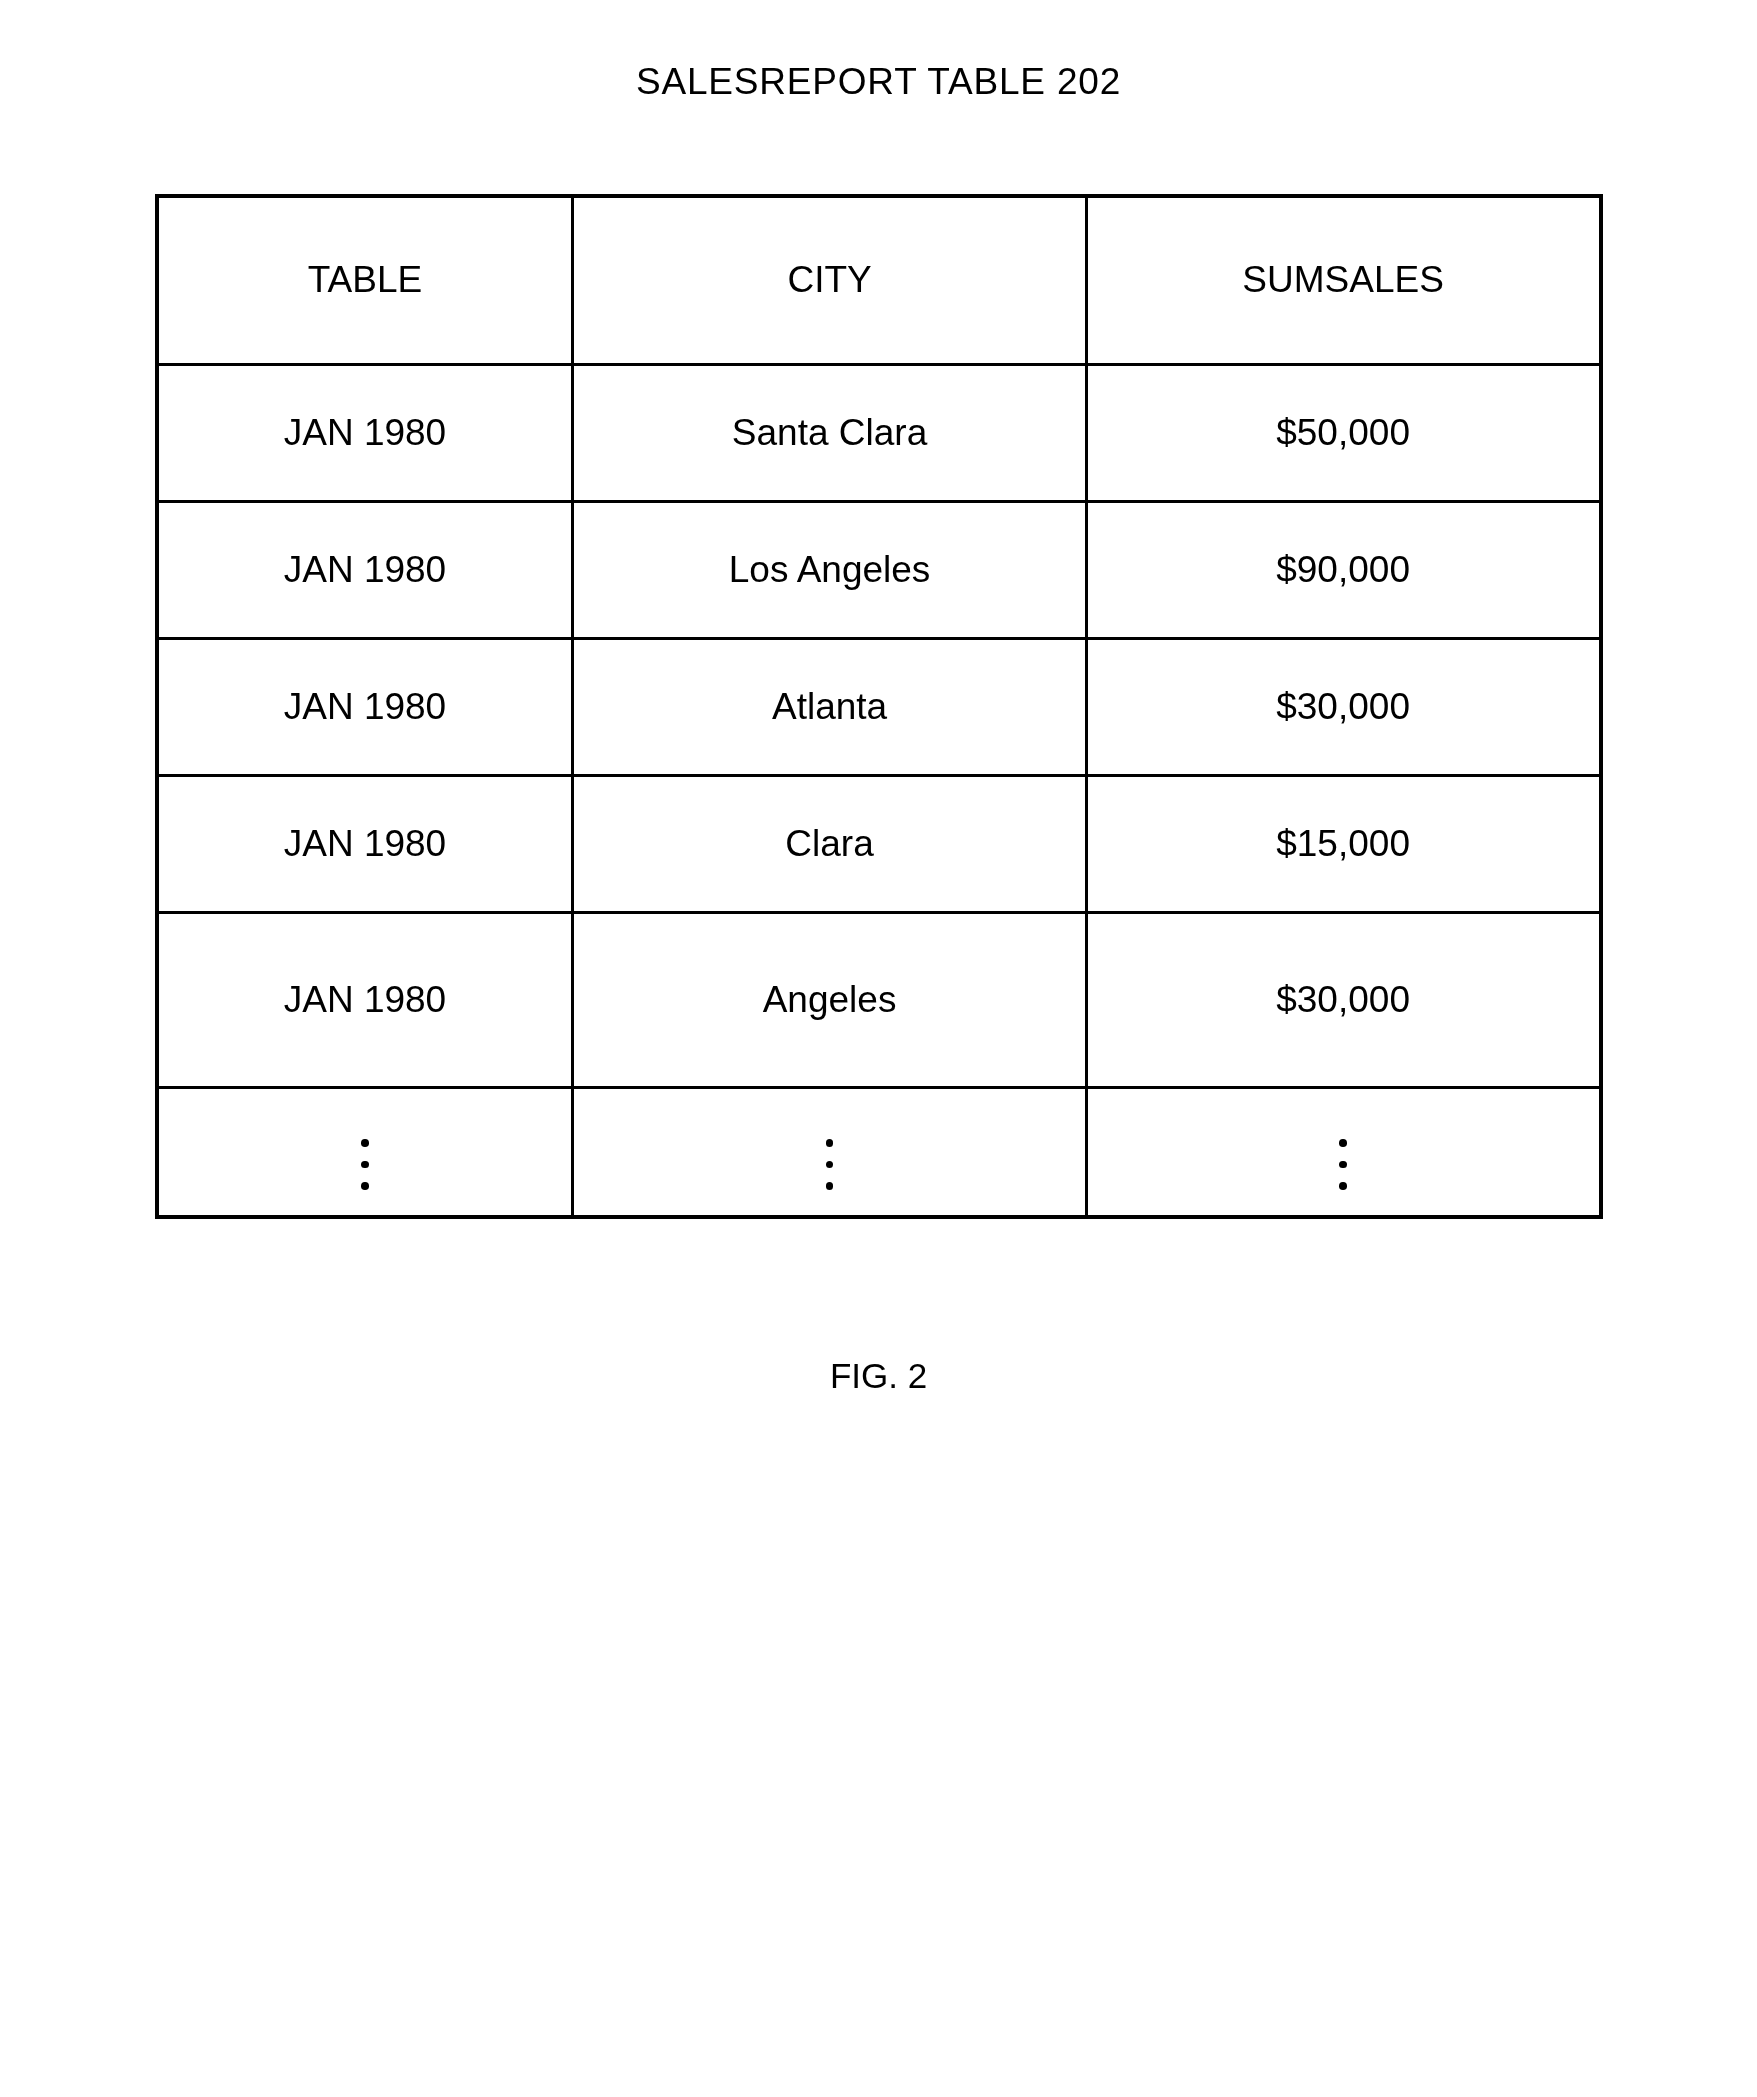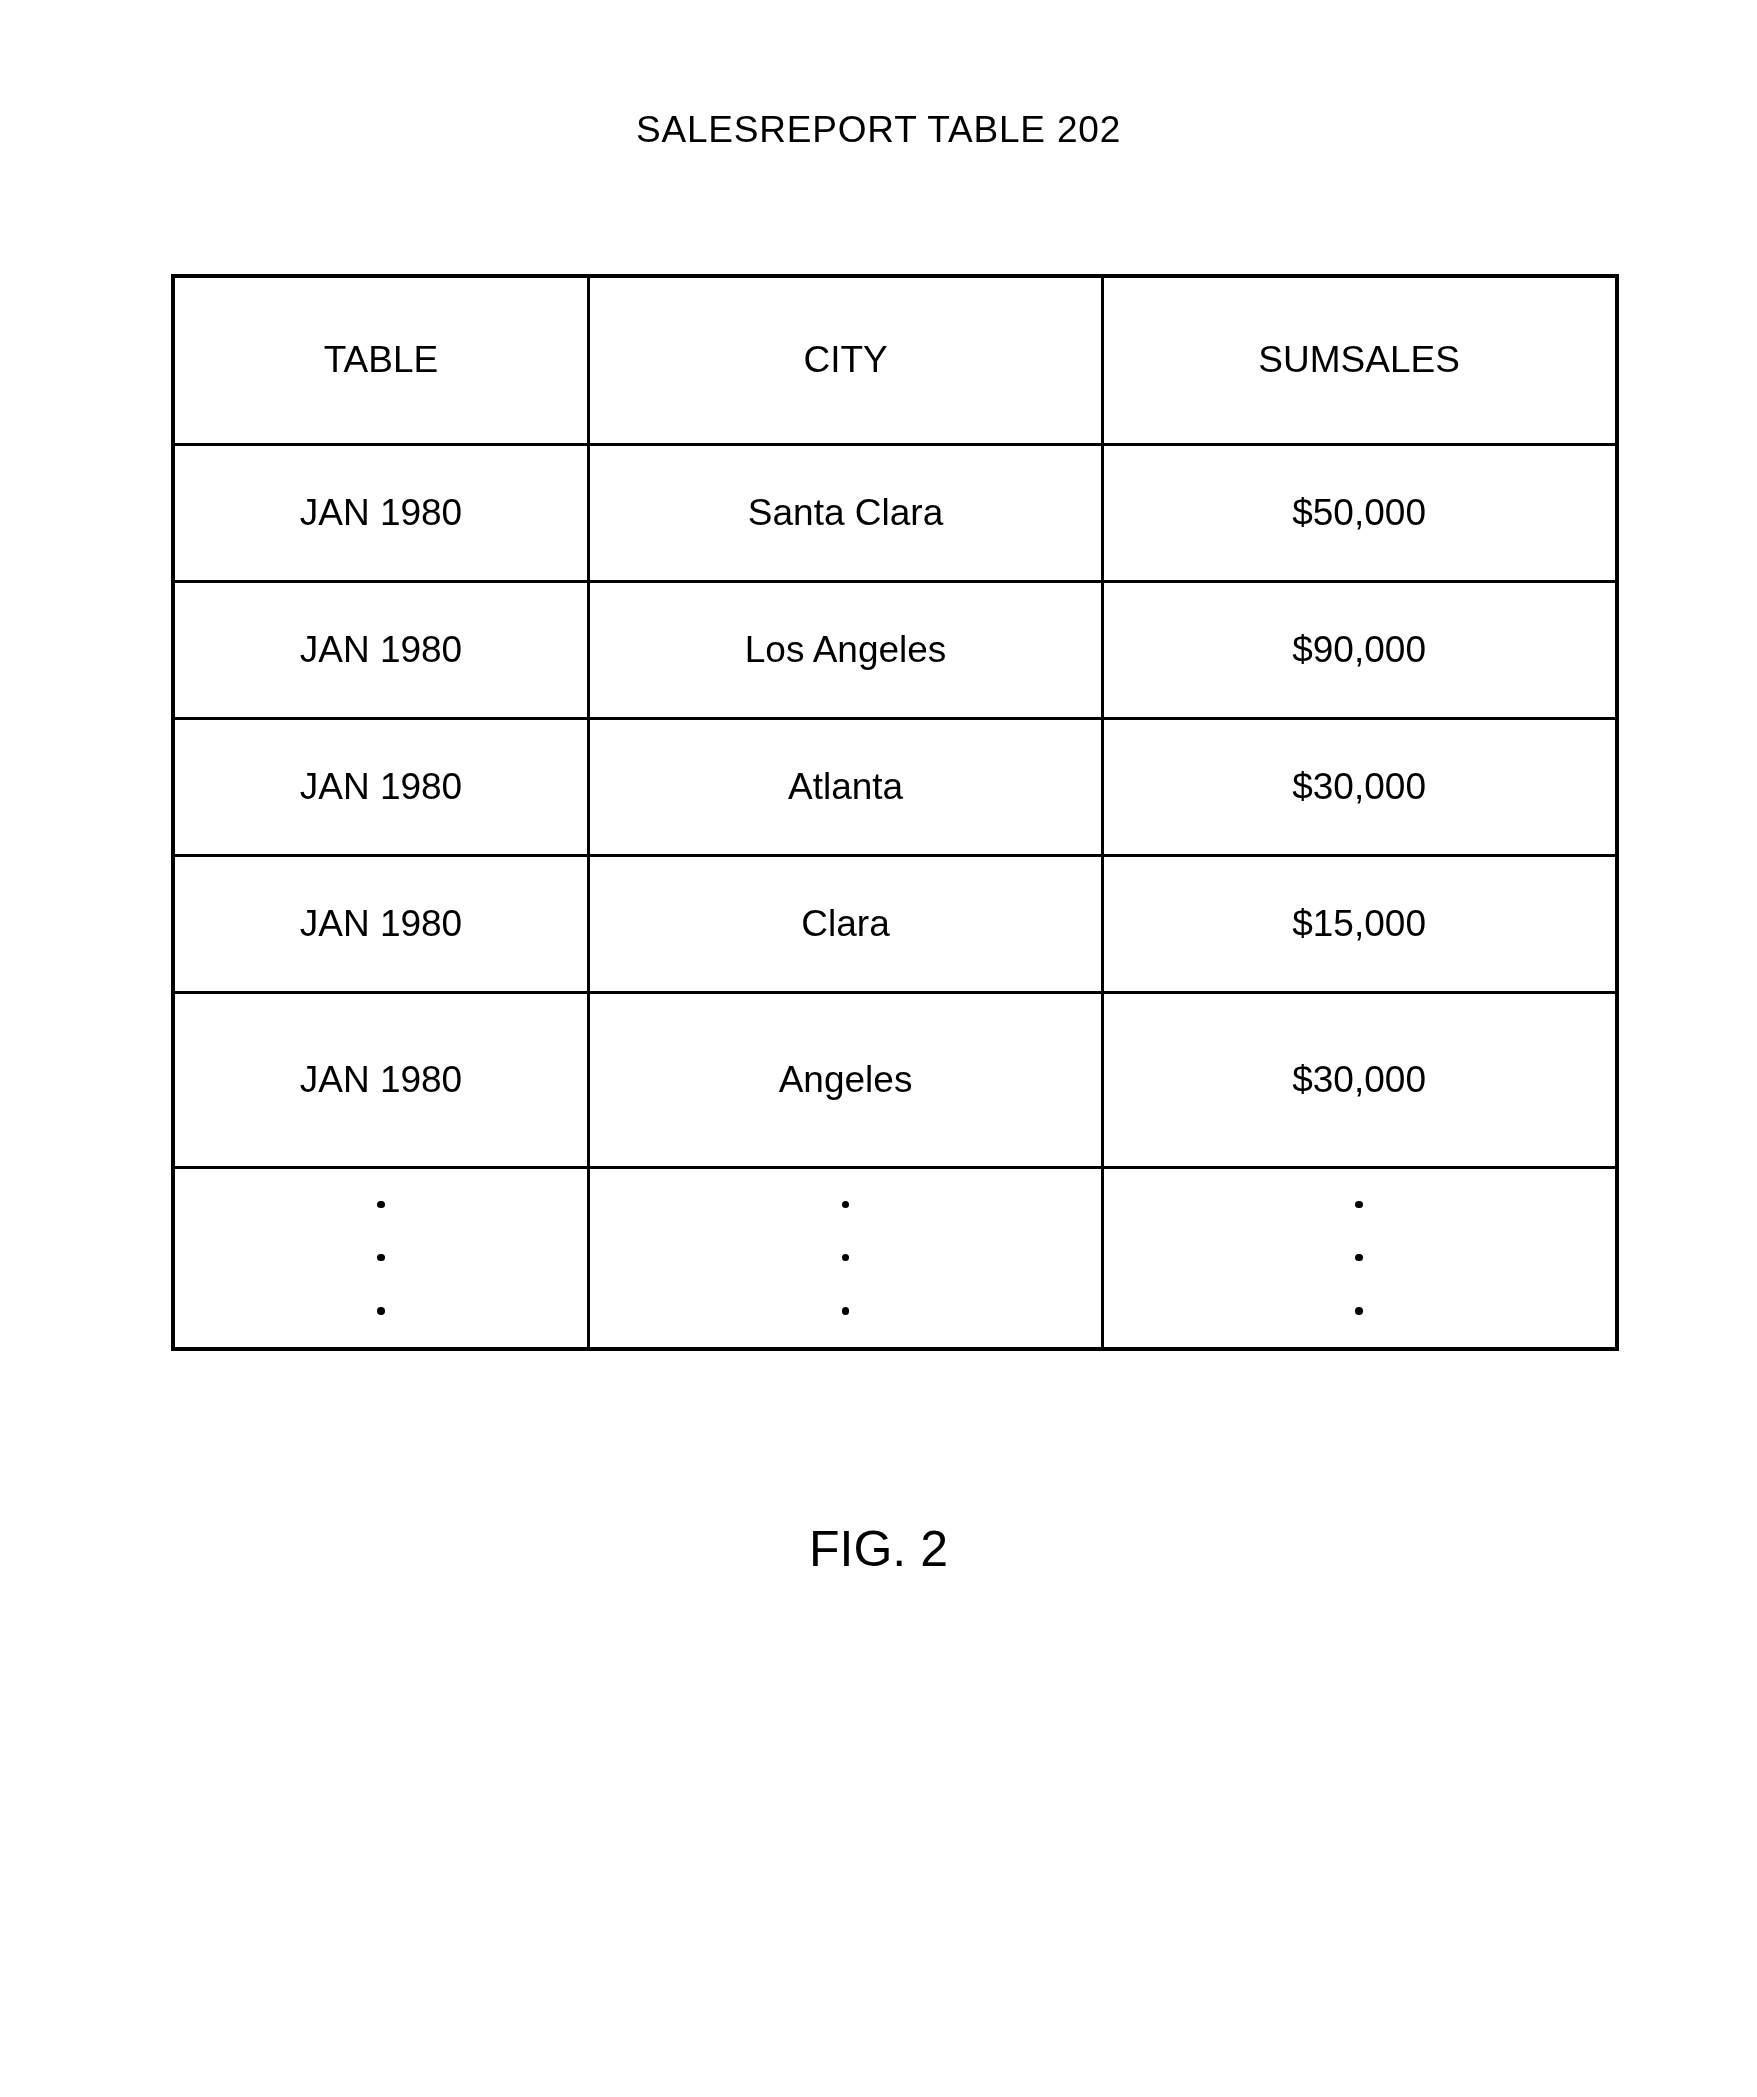--- a/index.html
+++ b/index.html
@@ -1,17 +1,17 @@
 <!DOCTYPE html>
 <html style="font-size:12.2px"><head>
   <meta charset="utf-8">
   <style>
     * {
       box-sizing: border-box;
-      margin: 16px;
+      margin: 0;
       padding: 0;
     }
     body {
       font-family: Arial, Helvetica, sans-serif;
       background: #ffffff;
       padding: 61px 91px;
       display: flex;
       flex-direction: column;
       align-items: center;
     }
@@ -58,21 +58,21 @@
       gap: 13.7px;
     }
     .vdots span {
       width: 7.6px;
       height: 7.6px;
       background: #000;
       border-radius: 50%;
       display: block;
     }
     .fig {
-      font-size: 50px;
+      font-size: 35px;
       font-weight: normal;
       margin-top: 137px;
       text-align: center;
     }
   </style>
 </head>
 <body>
 
 <div class="title">SALESREPORT TABLE 202</div>
 

